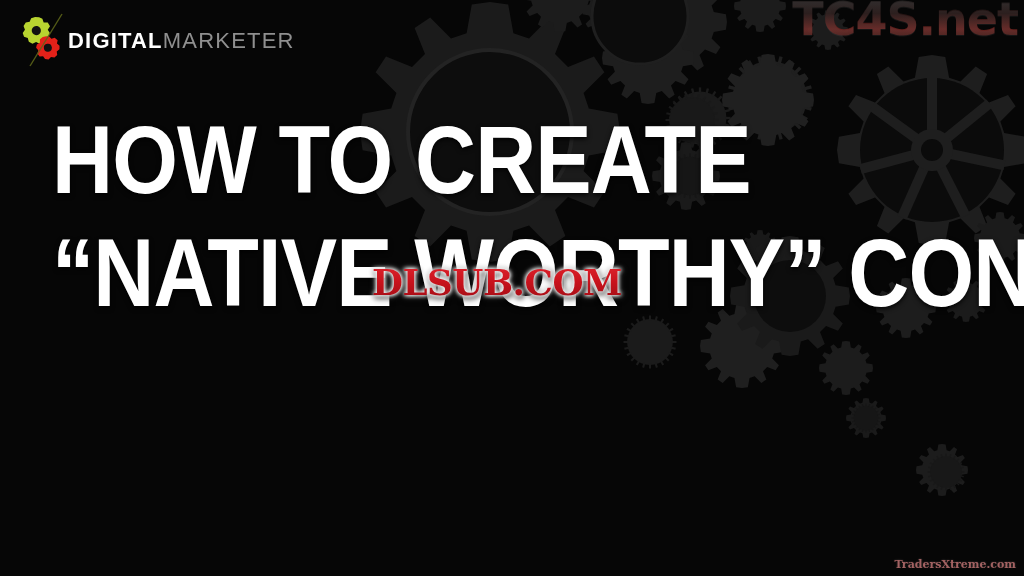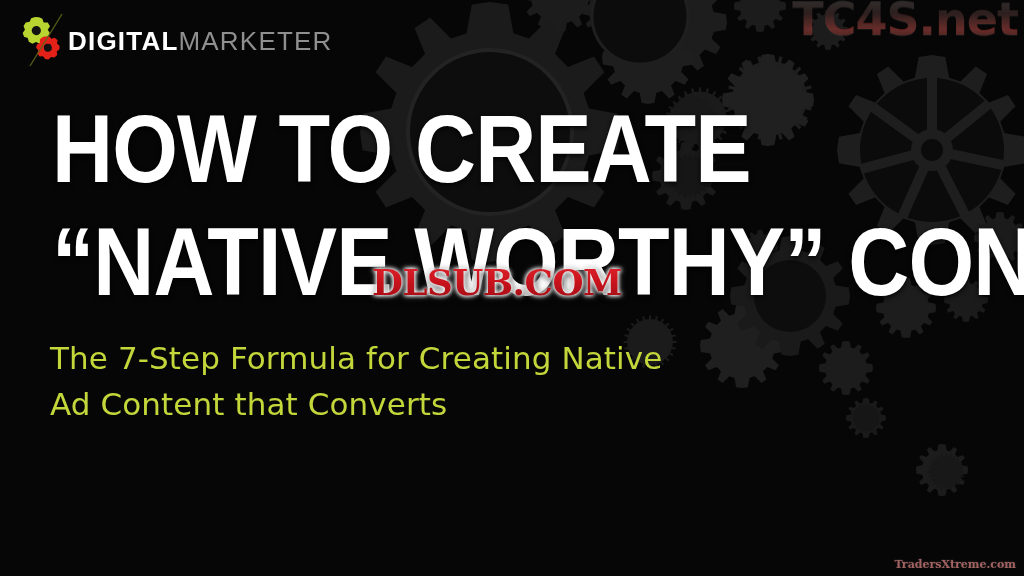--- a/index.html
+++ b/index.html
@@ -36,42 +36,42 @@
     display: flex;
     align-items: center;
   }
   #logo-mark {
     width: 58px;
     height: 56px;
     flex: 0 0 auto;
   }
   #logo-wordmark {
     font-family: "Liberation Sans", sans-serif;
-    font-size: 26px;
+    font-size: 22px;
     letter-spacing: 1.2px;
     line-height: 1;
     white-space: nowrap;
     margin-left: -4px;
     position: relative;
     top: 1px;
   }
   .wm-digital {
     color: #ffffff;
     font-weight: 700;
   }
   .wm-marketer {
     color: #8f8f8f;
     font-weight: 400;
   }
 
   
   #headline {
     position: absolute;
     left: 52px;
-    top: 92px;
+    top: 103px;
     width: 900px;
   }
   .headline-line {
     color: #ffffff;
     font-family: "Liberation Sans Narrow", "Liberation Sans", sans-serif;
     font-weight: 700;
     font-size: 96px;
     line-height: 1.18;
     letter-spacing: -1px;
     white-space: nowrap;
@@ -307,22 +307,18 @@
     <div id="logo-wordmark">
       <span class="wm-digital">DIGITAL</span><span class="wm-marketer">MARKETER</span>
     </div>
   </div>
 
   <div id="headline">
     <div class="headline-line">HOW TO CREATE</div>
     <div class="headline-line">“NATIVE WORTHY” CONTENT</div>
   </div>
 
-  <div id="subtitle">
-    <span class="sub-line">The 7-Step Formula for Creating Native</span>
-    <span class="sub-line">Ad Content that Converts</span>
-  </div>
 
   <div id="wm-tc4s">TC4S.net</div>
   <div id="wm-dlsub">DLSUB.COM</div>
   <div id="wm-traders">TradersXtreme.com</div>
 
 </div>
 
 </body></html>

